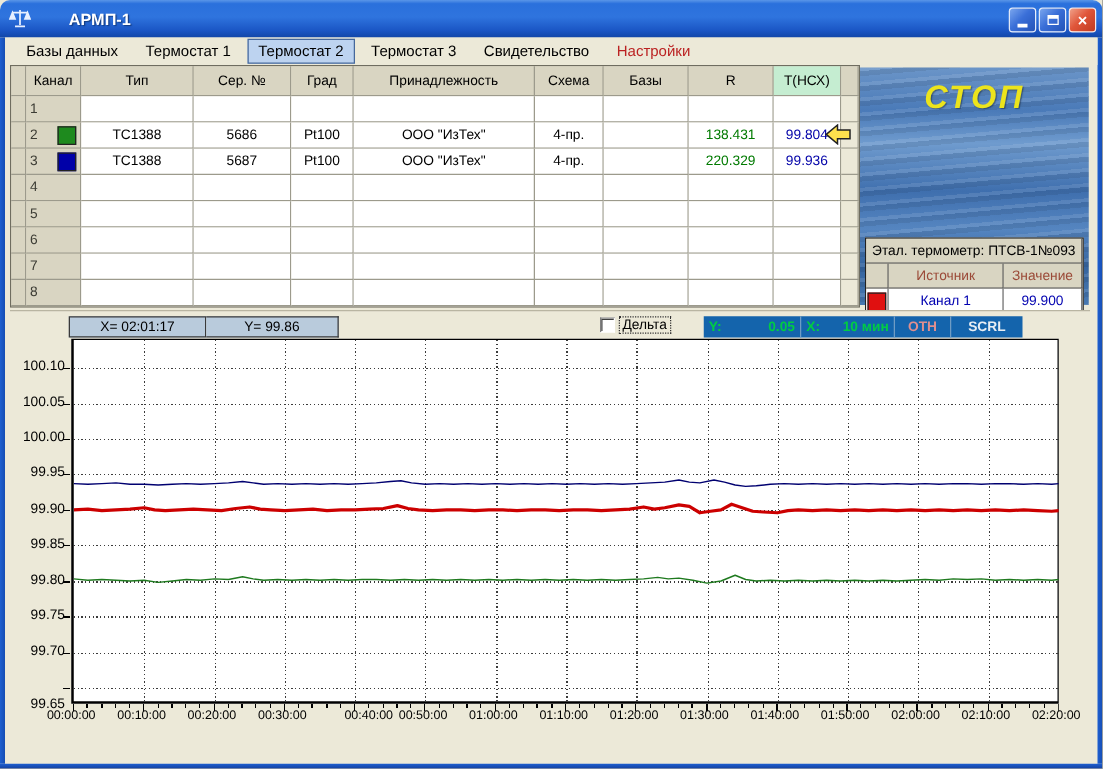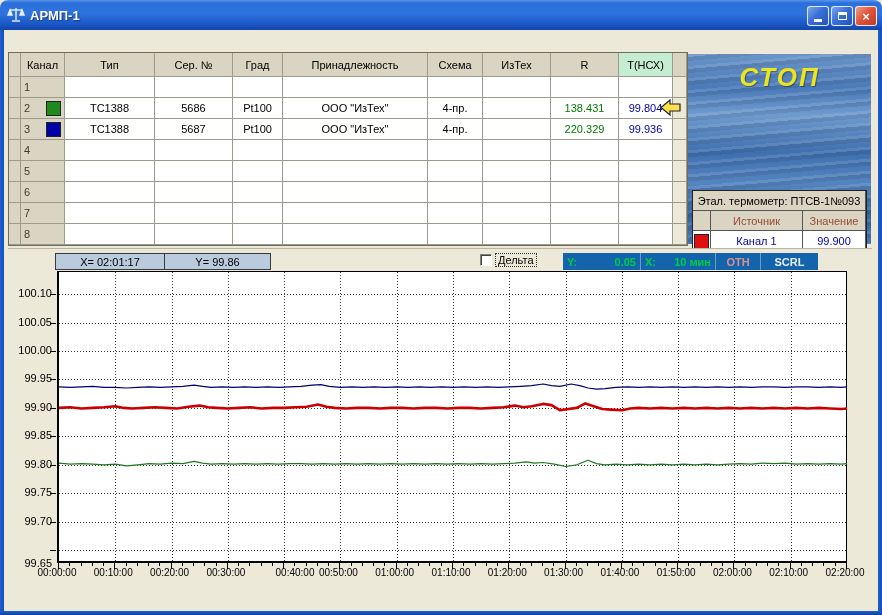--- a/index.html
+++ b/index.html
@@ -6,21 +6,21 @@
   *{box-sizing:border-box;}
   .window{
     position:relative;width:882px;height:615px;margin:0 auto;
     font-family:"Liberation Sans","DejaVu Sans",sans-serif;
     background:#ECE9D8;overflow:hidden;
   }
   
   .titlebar{
     position:absolute;left:0;top:0;width:882px;height:30px;
     background:linear-gradient(180deg,#5a96e8 0%,#2a70dc 10%,#2f74de 45%,#1a55c4 82%,#1146a8 100%);
-    border-radius:8px 8px 0 0;display:flex;align-items:center;
+    border-radius:8px 8px 0 0;display:flex;align-items:center;gap:25px;
   }
   .frame-left,.frame-right{position:absolute;top:30px;width:4px;height:581px;background:linear-gradient(90deg,#1e5fd0,#154db4);}
   .frame-left{left:0;} .frame-right{left:878px;}
   .frame-bottom{position:absolute;left:0;top:611px;width:882px;height:4px;background:linear-gradient(180deg,#1e5fd0,#123f9e);}
   .app-icon{width:18px;height:18px;margin:0 5px 0 7px;flex:0 0 auto;}
   .title-text{color:#fff;font-size:13px;font-weight:bold;text-shadow:1px 1px 1px #123a7e;}
   .winbtns{position:absolute;right:5px;top:6px;display:flex;gap:2px;}
   .wbtn{width:22px;height:20px;border-radius:3px;border:1px solid rgba(255,255,255,.85);
     display:flex;align-items:center;justify-content:center;color:#fff;font-size:12px;line-height:1;
     background:linear-gradient(135deg,#7aa6ee 0%,#3a6fd8 45%,#2353b8 100%);cursor:default;}
@@ -130,30 +130,38 @@
         </div>
       <div class="wbtn close">
           <span>×</span>
         </div>
     </div>
   </div>
   <div class="frame-left"></div>
   <div class="frame-right"></div>
   <div class="frame-bottom"></div>
 
+  <div class="menubar" id="menubar">
+      <div class="mi">Базы данных</div>
+      <div class="mi">Термостат 1</div>
+      <div class="mi act">Термостат 2</div>
+      <div class="mi">Термостат 3</div>
+      <div class="mi">Свидетельство</div>
+      <div class="mi accent">Настройки</div>
+    </div>
 
   <div class="chtable" id="chtable">
       <div class="cc head"></div>
       <div class="cc head">Канал</div>
       <div class="cc head">Тип</div>
       <div class="cc head">Сер. №</div>
       <div class="cc head">Град</div>
       <div class="cc head">Принадлежность</div>
       <div class="cc head">Схема</div>
-      <div class="cc head">ИзТех</div>
+      <div class="cc head">Базы</div>
       <div class="cc head">R</div>
       <div class="cc head mint">Т(НСХ)</div>
       <div class="cc head"></div>
       <div class="cc numcol"></div>
       <div class="cc numcol">
         <span>1</span>
       </div>
       <div class="cc white hx"></div>
       <div class="cc white hx"></div>
       <div class="cc white hx"></div>

